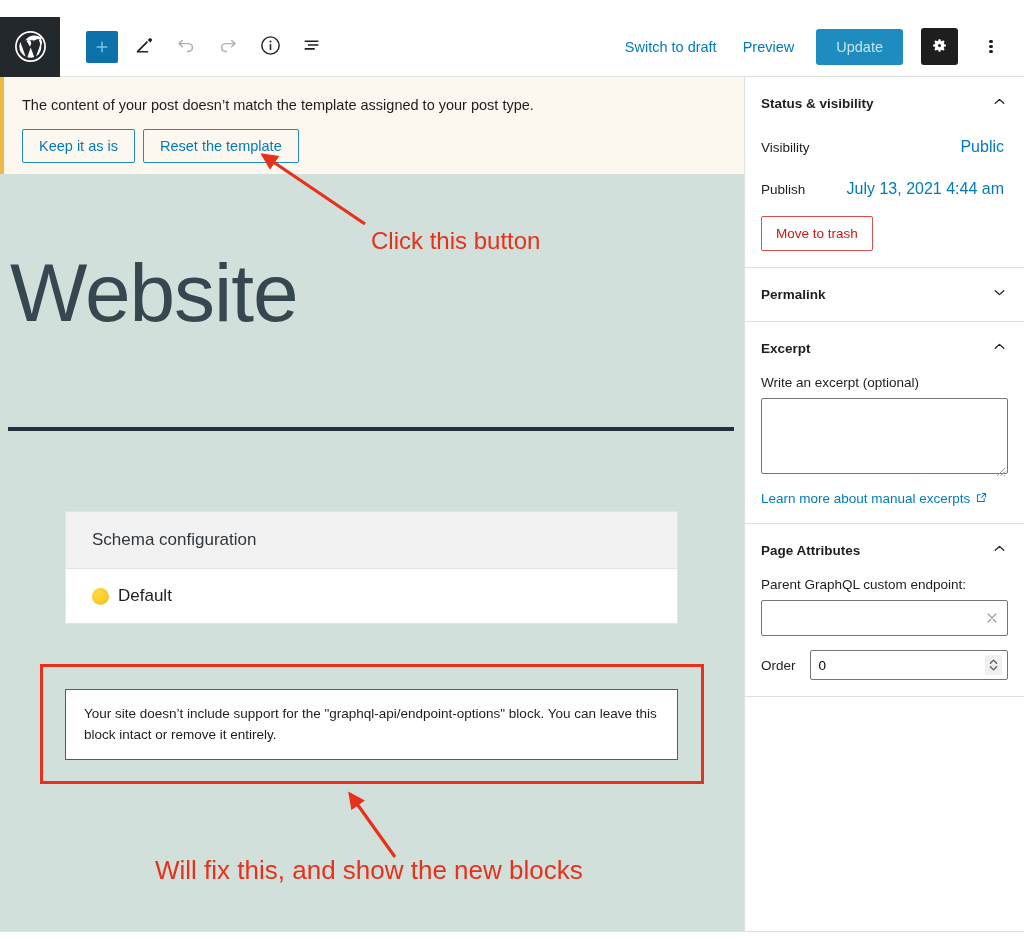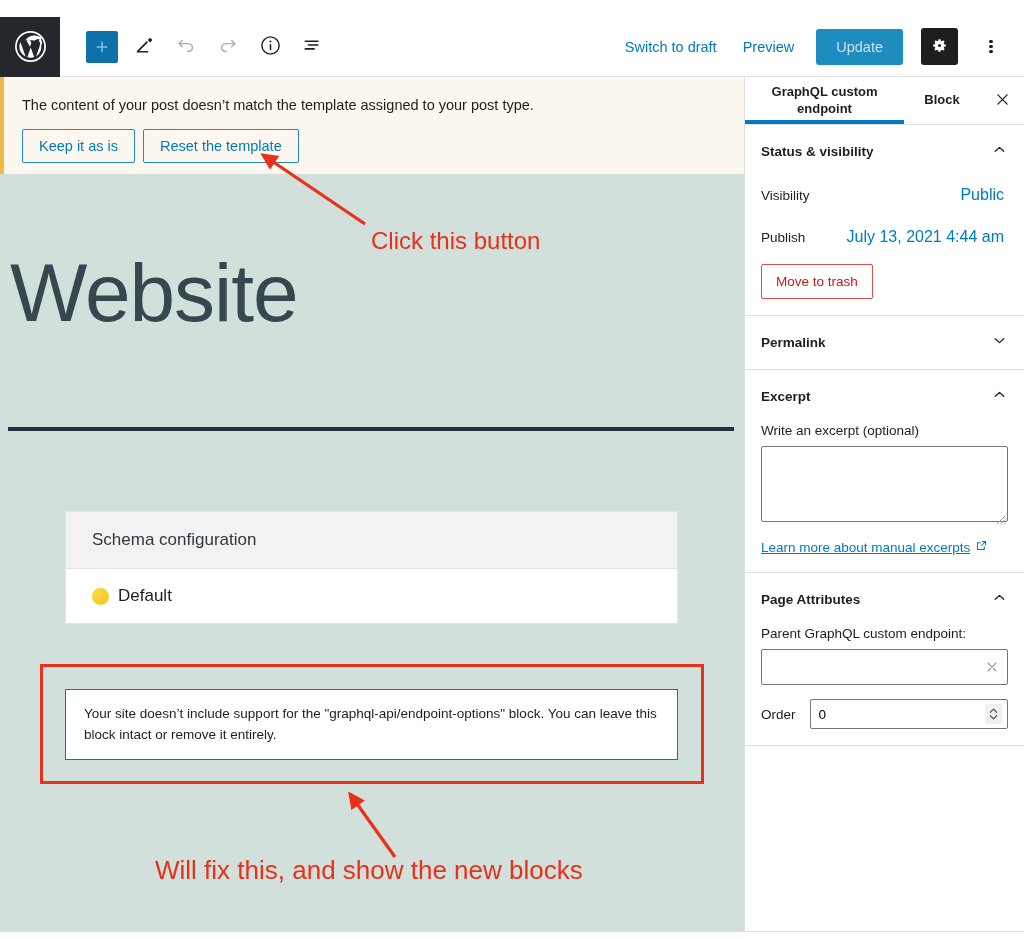--- a/index.html
+++ b/index.html
@@ -210,22 +210,22 @@
     border-radius: 2px; resize: none; background: #fff;
     font-family: "Liberation Sans", sans-serif; font-size: 13px;
     padding: 6px 8px;
   }
   .excerpt-wrap { position: relative; }
   .resize-grip {
     position: absolute; right: 2px; bottom: 3px;
     width: 12px; height: 12px; pointer-events: none;
   }
   .learn-link {
-    display: inline-flex; align-items: flex-end; gap: 5px;
-    color: #007cba; font-size: 13.5px; text-decoration: underline;
+    display: inline-flex; align-items: flex-start; gap: 5px;
+    color: #007cba; font-size: 13.5px; 
     margin-top: 13px; cursor: pointer;
   }
   .parent-input-wrap { position: relative; margin-bottom: 14px; }
   .parent-input {
     width: 100%; height: 36px; border: 1px solid #757575;
     border-radius: 2px; padding: 4px 30px 4px 8px;
     font-family: "Liberation Sans", sans-serif; font-size: 13px;
     background: #fff;
   }
   .clear-x {
@@ -386,31 +386,20 @@
         </marker>
       </defs>
       <line x1="365" y1="207" x2="263" y2="138" stroke="#e8301a" stroke-width="3.2" marker-end="url(#arrowhead)"></line>
       <line x1="395" y1="840" x2="350" y2="777" stroke="#e8301a" stroke-width="3.2" marker-end="url(#arrowhead)"></line>
     </svg>
     <div class="anno-text anno-1">Click this button</div>
     <div class="anno-text anno-2">Will fix this, and show the new blocks</div>
   </div>
 
   <div class="sidebar">
-    <div class="sb-tabs">
-      <button class="sb-tab active">GraphQL custom endpoint</button>
-      <button class="sb-tab sb-tab-block">Block</button>
-      <button class="sb-close">
-        <span>
-          <svg width="17" height="17" viewBox="0 0 24 24">
-            <path fill="none" stroke="#1e1e1e" stroke-width="1.8" stroke-linecap="round" d="M5.5 5.5 18.5 18.5M18.5 5.5 5.5 18.5"></path>
-          </svg>
-        </span>
-      </button>
-    </div>
 
     <div class="sb-panel">
       <div class="sb-panel-head">
         <span class="sb-panel-title">Status &amp; visibility</span>
         <span>
           <svg width="17" height="17" viewBox="0 0 24 24">
             <path fill="none" stroke="#1e1e1e" stroke-width="1.8" stroke-linecap="round" stroke-linejoin="round" d="M6 14.5 12 9l6 5.5"></path>
           </svg>
         </span>
       </div>

